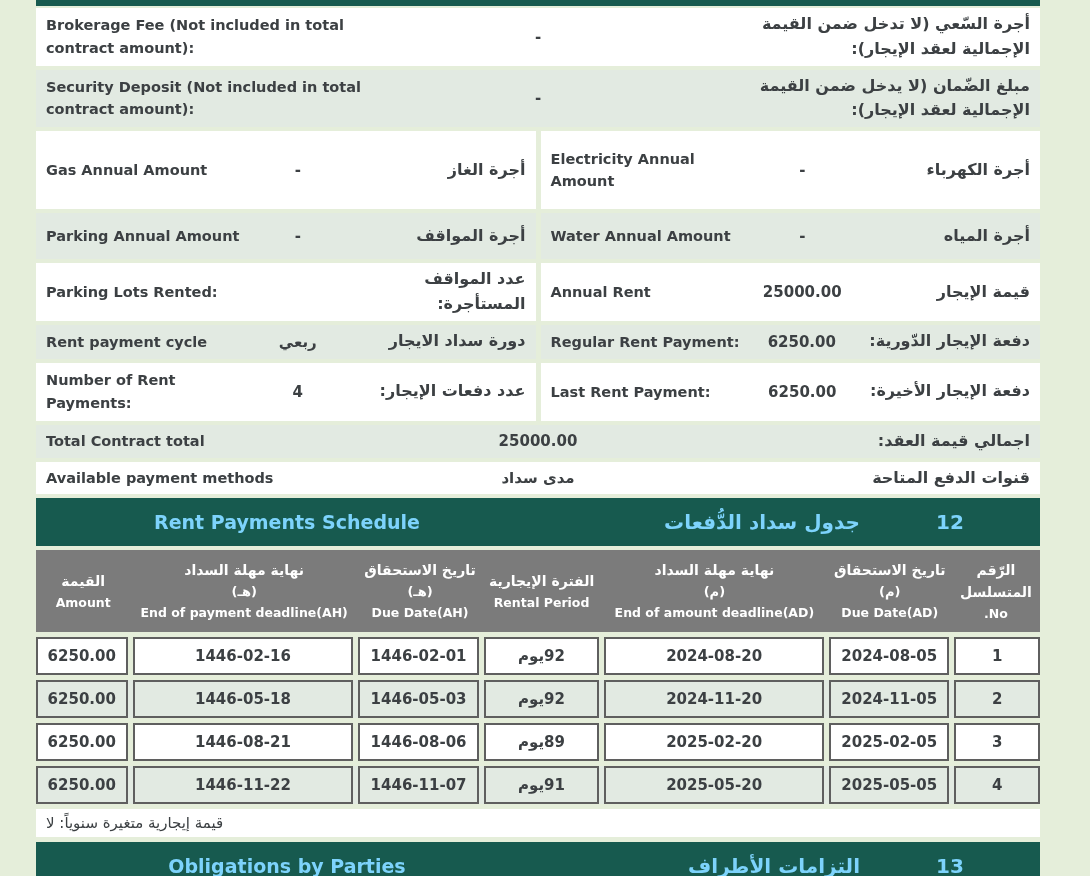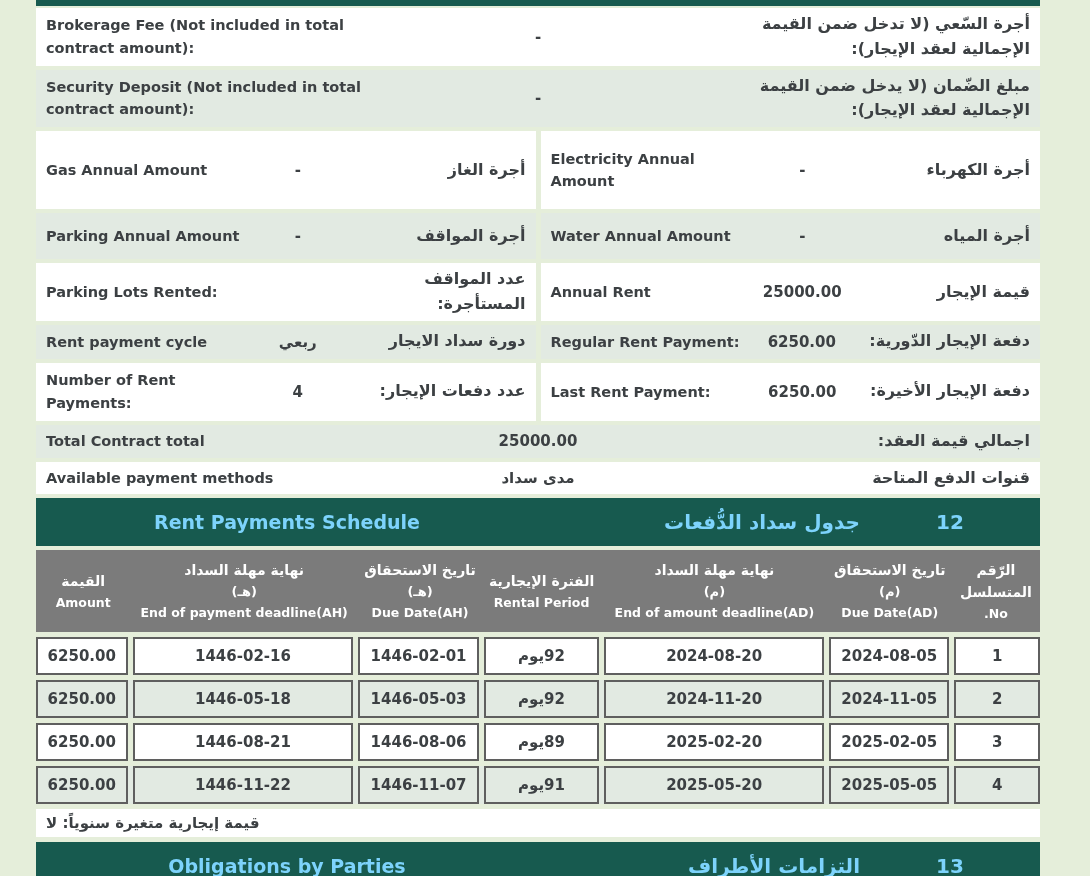--- a/index.html
+++ b/index.html
@@ -50,21 +50,21 @@
   }
   .td {
     min-height: 38px; border: 2px solid #5f5f5f; background: #fff;
     display: flex; align-items: center; justify-content: center;
     font-weight: 700; font-size: 15px;
   }
   .trow.g .td { background: #e2eae2; }
 
   
   .note-row { background: #fff; min-height: 28px; display: flex; align-items: center; justify-content: flex-end;
-    padding: 2px 10px; margin-bottom: 5px; direction: rtl; font-size: 15px; font-weight: 700; }
+    padding: 2px 10px; margin-bottom: 5px; direction: rtl; font-size: 15px; font-weight: 400; }
 </style>
 </head>
 <body>
 
 <div class="page">
 
   <div class="bar-top"></div>
 
   <div class="kv h1">
     <div class="en-label">Brokerage Fee (Not included in total contract amount):</div>

